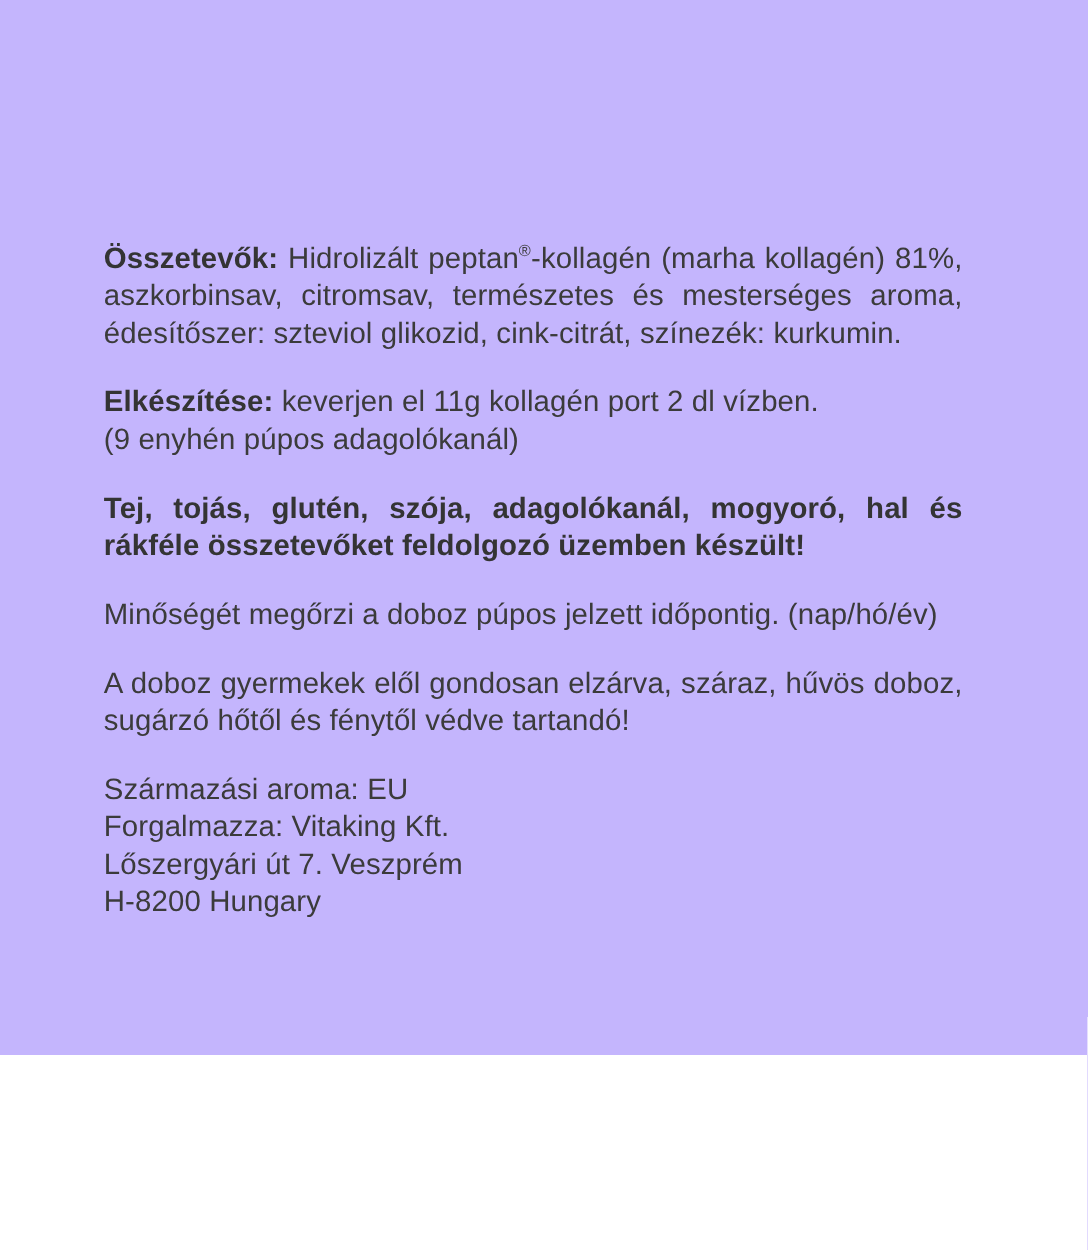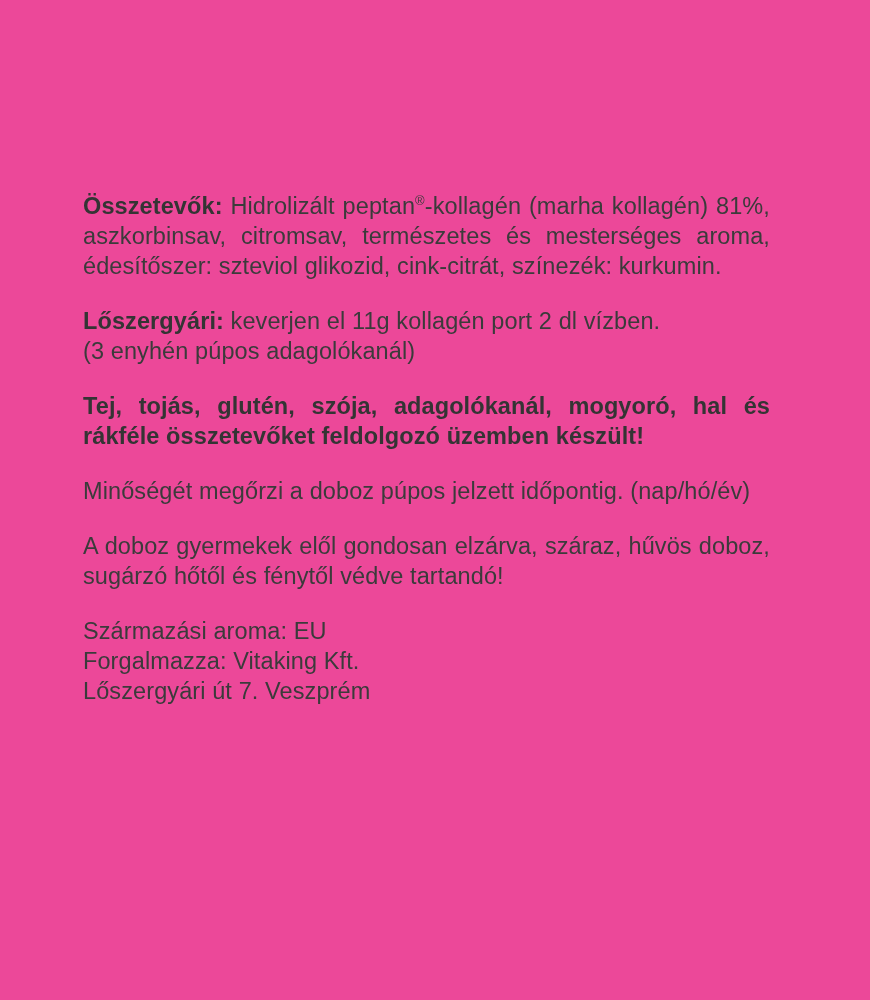--- a/index.html
+++ b/index.html
@@ -3,22 +3,22 @@
 <meta charset="utf-8">
 <style>
   html, body {
     margin: 0;
     padding: 0;
     background: #ffffff;
   }
   .page {
     position: relative;
     width: 870px;
-    height: 1000px;
-    background: #ec4899;
+    height: 844px;
+    background: #c4b5fd;
     font-family: "Liberation Sans", "DejaVu Sans", sans-serif;
     color: #3b3b3b;
     overflow: hidden;
   }
   .label-text {
     position: absolute;
     left: 83px;
     top: 191px;
     width: 687px;
     font-size: 23.5px;
@@ -52,31 +52,32 @@
 </style>
 </head>
 <body>
 
 <div class="page">
   <div class="label-text">
 
     <p class="para just"><strong class="inline-heading">Összetevők:</strong><span> Hidrolizált peptan</span><sup class="reg">®</sup><span>-kollagén (marha kollagén) 81%, aszkorbinsav, citromsav, természetes és mesterséges aroma, éde­sítőszer: szteviol glikozid, cink-citrát, színezék: kurkumin.</span></p>
 
     <p class="para">
-        <span class="line"><strong class="inline-heading">Lőszergyári:</strong><span> keverjen el 11g kollagén port 2 dl vízben.</span></span>
-        <span class="line">(3 enyhén púpos adagolókanál)</span>
+        <span class="line"><strong class="inline-heading">Elkészítése:</strong><span> keverjen el 11g kollagén port 2 dl vízben.</span></span>
+        <span class="line">(9 enyhén púpos adagolókanál)</span>
       </p>
 
 
     <p class="para just bold">Tej, tojás, glutén, szója, adagolókanál, mogyoró, hal és rákféle összetevőket feldolgozó üzemben készült!</p>
 
     <p class="para">Minőségét megőrzi a doboz púpos jelzett időpontig. (nap/hó/év)</p>
 
     <p class="para just">A doboz gyermekek elől gondosan elzárva, száraz, hűvös doboz, sugárzó hőtől és fénytől védve tartandó!</p>
 
     <p class="para">
         <span class="line">Származási aroma: EU</span>
         <span class="line">Forgalmazza: Vitaking Kft.</span>
         <span class="line">Lőszergyári út 7. Veszprém</span>
+        <span class="line">H-8200 Hungary</span>
       </p>
 
   </div>
 </div>
 
 </body></html>

